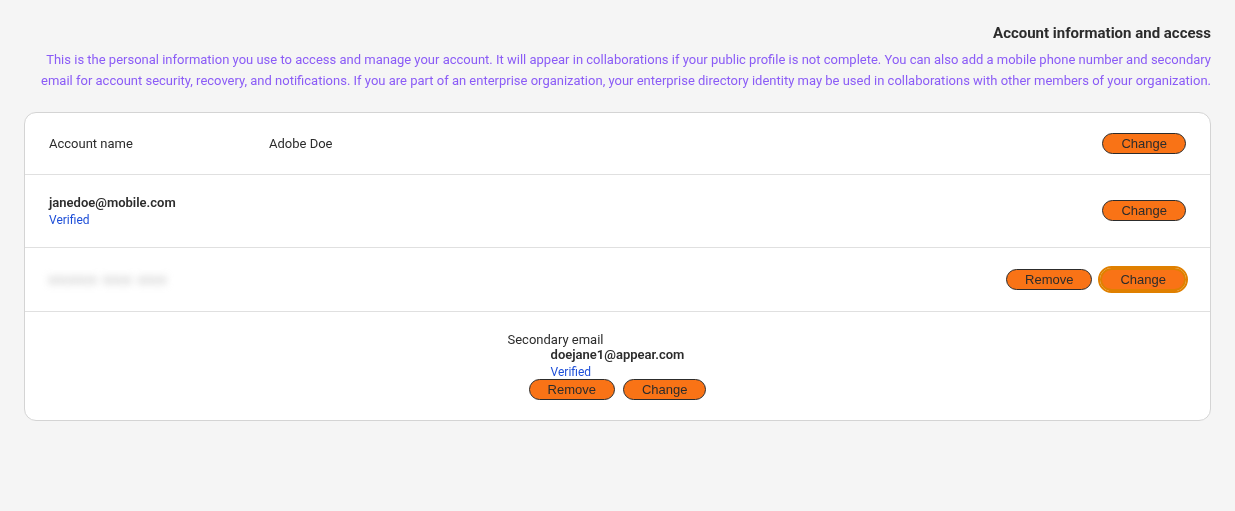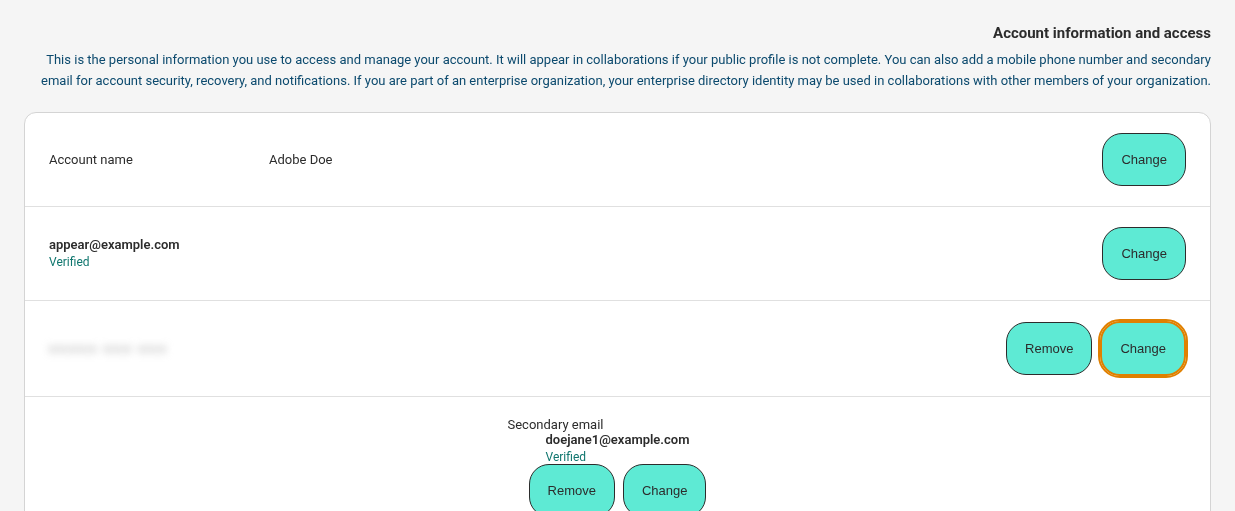--- a/index.html
+++ b/index.html
@@ -28,21 +28,21 @@
 
     .section-title {
       font-size: 15px;
       font-weight: 700;
       margin-bottom: 8px;
       color: #2c2c2c;
     }
 
     .section-description {
       font-size: 13px;
-      color: #0c4a6e;
+      color: #8b5cf6;
       line-height: 1.6;
     }
 
     .info-table {
       background: #ffffff;
       border: 1px solid #d4d4d4;
       border-radius: 12px;
     }
 
     .info-row {
@@ -70,46 +70,46 @@
       color: #2c2c2c;
     }
 
     .info-value .email {
       font-weight: 600;
       display: block;
       margin-bottom: 2px;
     }
 
     .info-value .verified {
-      color: #0f766e;
+      color: #1d4ed8;
       font-size: 12px;
     }
 
     .info-value .blurred {
       color: #aaa;
       font-size: 13px;
       letter-spacing: 2px;
       filter: blur(4px);
       user-select: none;
     }
 
     .info-actions {
       display: flex;
       gap: 8px;
       align-items: center;
     }
 
     .btn {
       display: inline-block;
-      padding: 18px 18px;
+      padding: 2px 18px;
       font-size: 13px;
       border-radius: 20px;
       cursor: pointer;
       border: 1.5px solid #2c2c2c;
-      background: #5eead4;
+      background: #f97316;
       color: #2c2c2c;
       font-weight: 400;
       transition: background 0.15s;
       white-space: nowrap;
     }
 
     .btn-focused {
       border: 2px solid #e08000;
       outline: 2px solid #e08000;
       outline-offset: 0px;
@@ -133,21 +133,21 @@
       <div class="info-value">
         <span>Adobe Doe</span>
       </div>
       <div class="info-actions">
         <button class="btn">Change</button>
       </div>
     </div>
 
     <div class="info-row">
       <div class="info-value">
-        <span class="email">appear@example.com</span>
+        <span class="email">janedoe@mobile.com</span>
         <span class="verified">Verified</span>
       </div>
       <div class="info-actions">
         <button class="btn">Change</button>
       </div>
     </div>
 
     <div class="info-row">
       <div class="info-value">
         <span class="blurred">●●●●● ●●● ●●●</span>
@@ -156,21 +156,21 @@
         <button class="btn">Remove</button>
         <button class="btn btn-focused">Change</button>
       </div>
     </div>
 
     <div class="info-row">
       <div class="info-label">
         <span>Secondary email</span>
       </div>
       <div class="info-value">
-        <span class="email">doejane1@example.com</span>
+        <span class="email">doejane1@appear.com</span>
         <span class="verified">Verified</span>
       </div>
       <div class="info-actions">
         <button class="btn">Remove</button>
         <button class="btn">Change</button>
       </div>
     </div>
   </div>
 </div>
 

